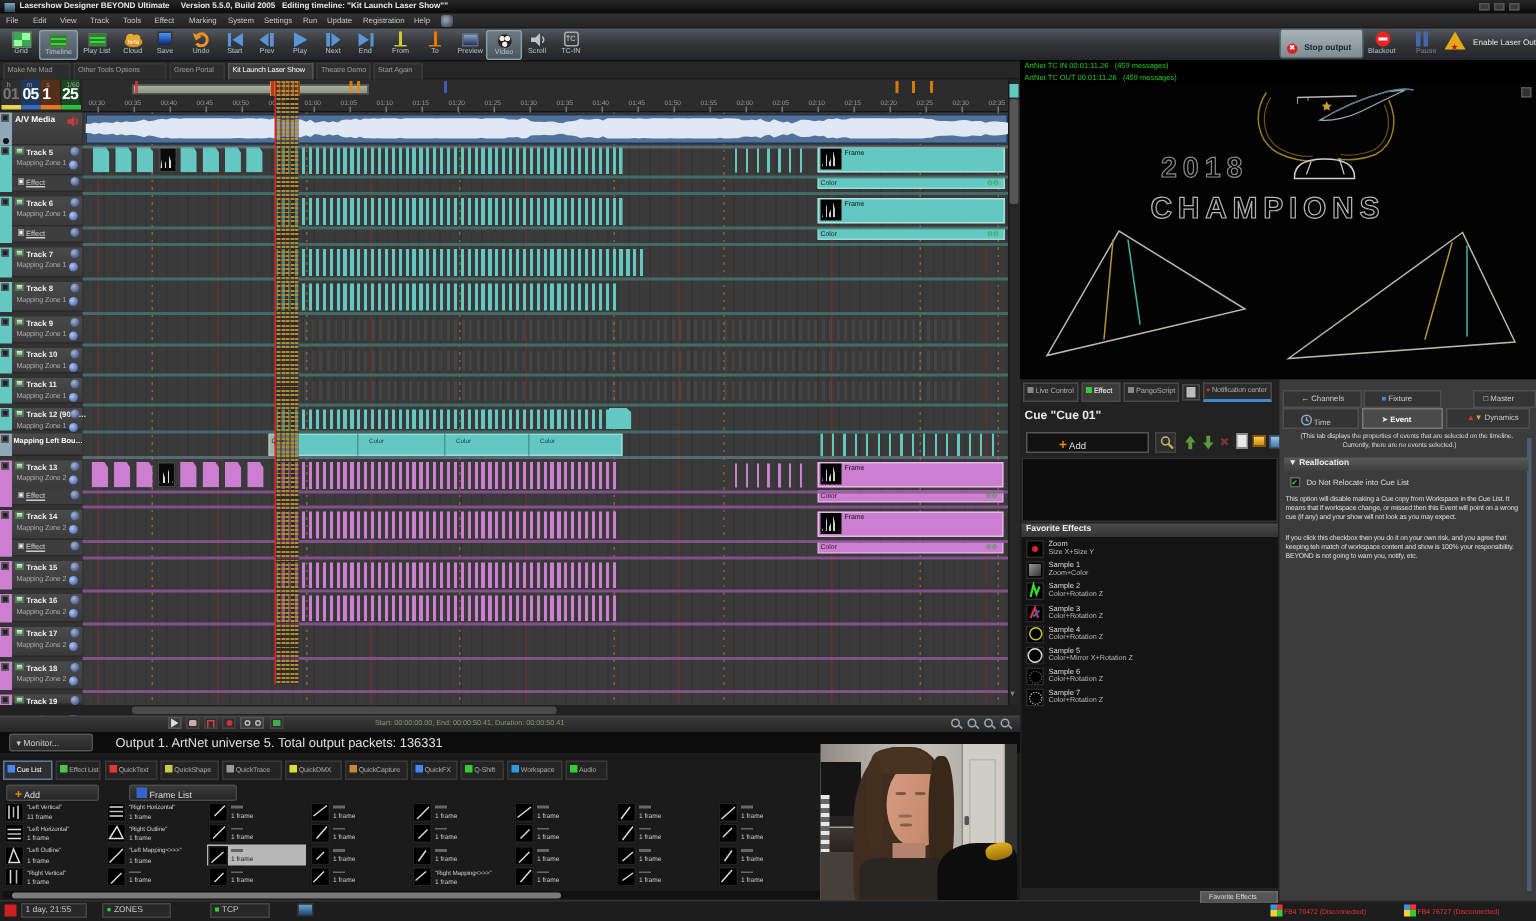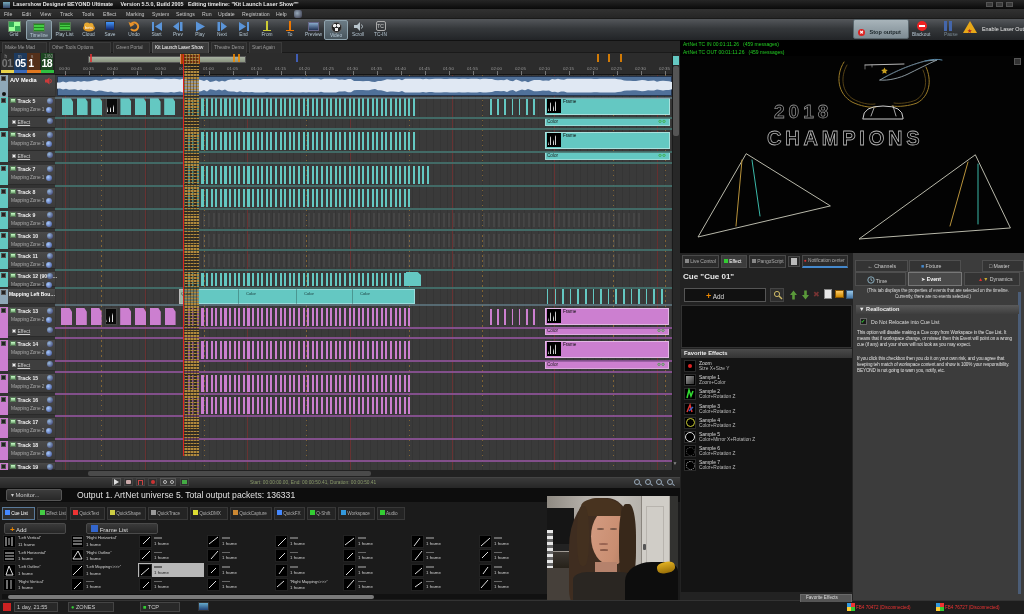--- a/index.html
+++ b/index.html
@@ -184,21 +184,21 @@
     <div style="position:absolute;left:4.5px;top:53.5px;white-space:nowrap;font-size:4.6px;color:#999;">h</div>
     <div style="position:absolute;left:1.8px;top:57px;white-space:nowrap;font-size:10.5px;font-weight:bold;color:#777;letter-spacing:-0.5px;">01</div>
     <div style="position:absolute;left:14.2px;top:53px;width:12.6px;height:17px;background:#1d3a5e;"></div>
     <div style="position:absolute;left:17.7px;top:53.5px;white-space:nowrap;font-size:4.6px;color:#999;">m</div>
     <div style="position:absolute;left:15.0px;top:57px;white-space:nowrap;font-size:10.5px;font-weight:bold;color:#fff;letter-spacing:-0.5px;">05</div>
     <div style="position:absolute;left:27.4px;top:53px;width:12.6px;height:17px;background:#54301a;"></div>
     <div style="position:absolute;left:30.9px;top:53.5px;white-space:nowrap;font-size:4.6px;color:#999;">s</div>
     <div style="position:absolute;left:28.2px;top:57px;white-space:nowrap;font-size:10.5px;font-weight:bold;color:#fff;letter-spacing:-0.5px;">1</div>
     <div style="position:absolute;left:40.599999999999994px;top:53px;width:12.6px;height:17px;background:#1d4722;"></div>
     <div style="position:absolute;left:44.099999999999994px;top:53.5px;white-space:nowrap;font-size:4.6px;color:#999;">1/60</div>
-    <div style="position:absolute;left:41.39999999999999px;top:57px;white-space:nowrap;font-size:10.5px;font-weight:bold;color:#fff;letter-spacing:-0.5px;">18</div>
+    <div style="position:absolute;left:41.39999999999999px;top:57px;white-space:nowrap;font-size:10.5px;font-weight:bold;color:#fff;letter-spacing:-0.5px;">25</div>
     <div style="position:absolute;left:1.0px;top:70px;width:13.2px;height:3px;background:#e8d24a;"></div>
     <div style="position:absolute;left:14.2px;top:70px;width:13.2px;height:3px;background:#3a6aba;"></div>
     <div style="position:absolute;left:27.4px;top:70px;width:13.2px;height:3px;background:#e07820;"></div>
     <div style="position:absolute;left:40.599999999999994px;top:70px;width:13.2px;height:3px;background:#30c040;"></div>
     <div style="position:absolute;left:55px;top:53px;width:617px;height:22px;background:#2c2c2c;"></div>
     <div style="position:absolute;left:88px;top:56px;width:158px;height:7px;background:linear-gradient(#a8b2a2,#8a947f);border:1px solid #555;"></div>
     <div style="position:absolute;left:180px;top:54px;width:20px;height:10px;background:repeating-linear-gradient(90deg,#d86 0 1px,#a40 1px 3px);"></div>
     <div style="position:absolute;left:90px;top:54px;width:1.5px;height:8px;background:#d33;opacity:0.85;"></div>
     <div style="position:absolute;left:233px;top:54px;width:1.5px;height:8px;background:#e80;opacity:0.85;"></div>
     <div style="position:absolute;left:238px;top:54px;width:1.5px;height:8px;background:#e80;opacity:0.85;"></div>

